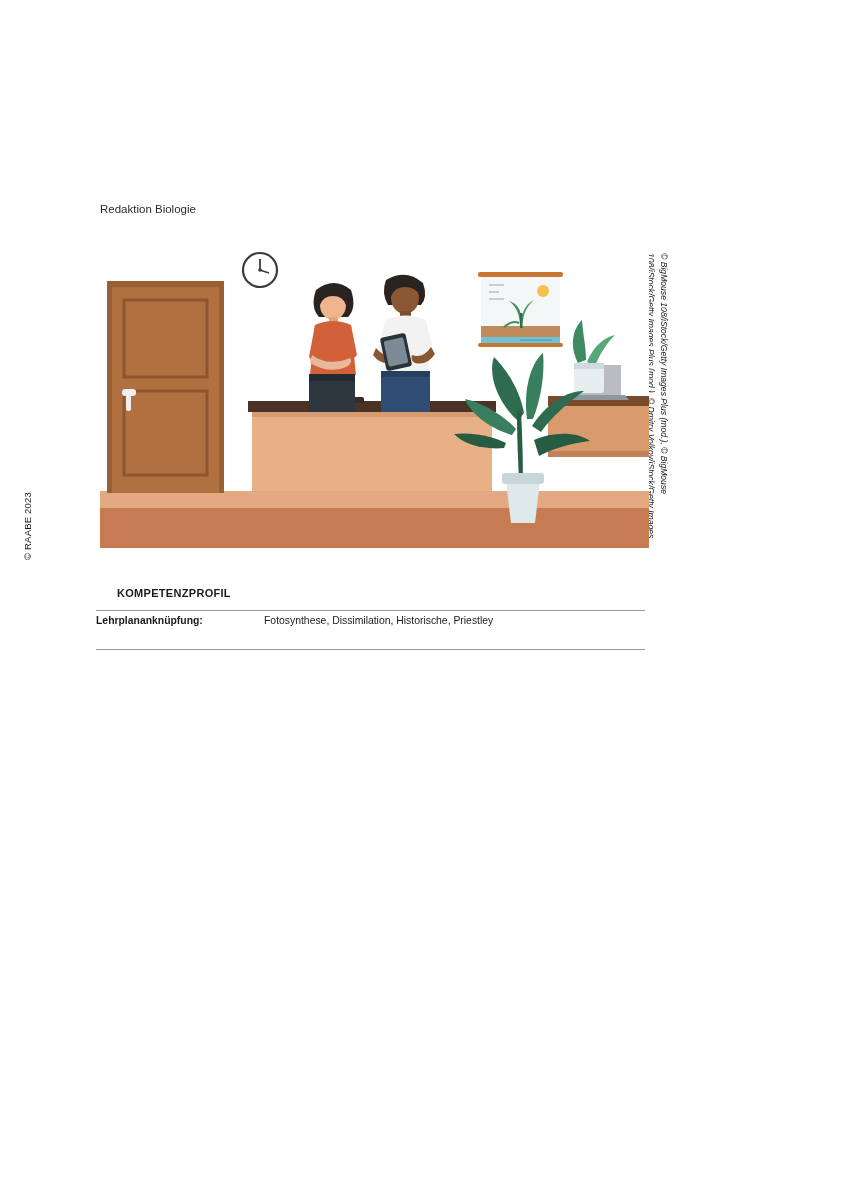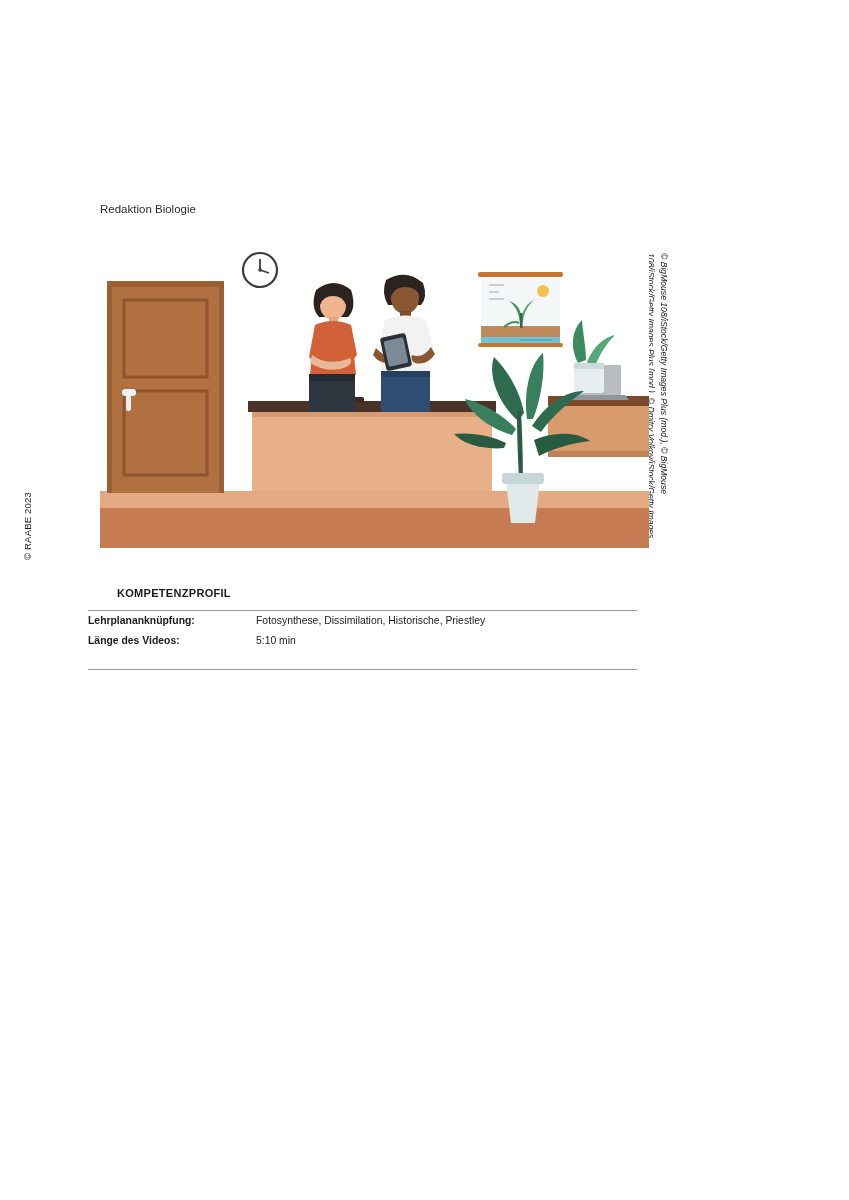--- a/index.html
+++ b/index.html
@@ -94,21 +94,21 @@
     top: 587px;
     font-size: 11px;
     font-weight: bold;
     letter-spacing: 0.3px;
     color: #1b1b1b;
     margin-left: 17px;
   }
 
   .kp-table {
     position: absolute;
-    left: 88px;
+    left: 96px;
     top: 610px;
     width: 549px;
     border-collapse: collapse;
     font-size: 10.4px;
   }
   .kp-table td {
     padding: 4px 0 5px 0;
     vertical-align: top;
     color: #1b1b1b;
   }
@@ -251,24 +251,20 @@
   </div>
 
   <div class="kp-heading">KOMPETENZPROFIL</div>
 
   <table class="kp-table">
     <tbody>
       <tr class="top-rule">
         <td class="kp-label">Lehrplananknüpfung:</td>
         <td class="kp-value">Fotosynthese, Dissimilation, Historische, Priestley</td>
       </tr>
-      <tr>
-        <td class="kp-label">Länge des Videos:</td>
-        <td class="kp-value">5:10 min</td>
-      </tr>
       <tr class="kp-spacer bottom-rule">
         <td></td>
         <td></td>
       </tr>
     </tbody>
   </table>
 
 </div>
 
 </body></html>

